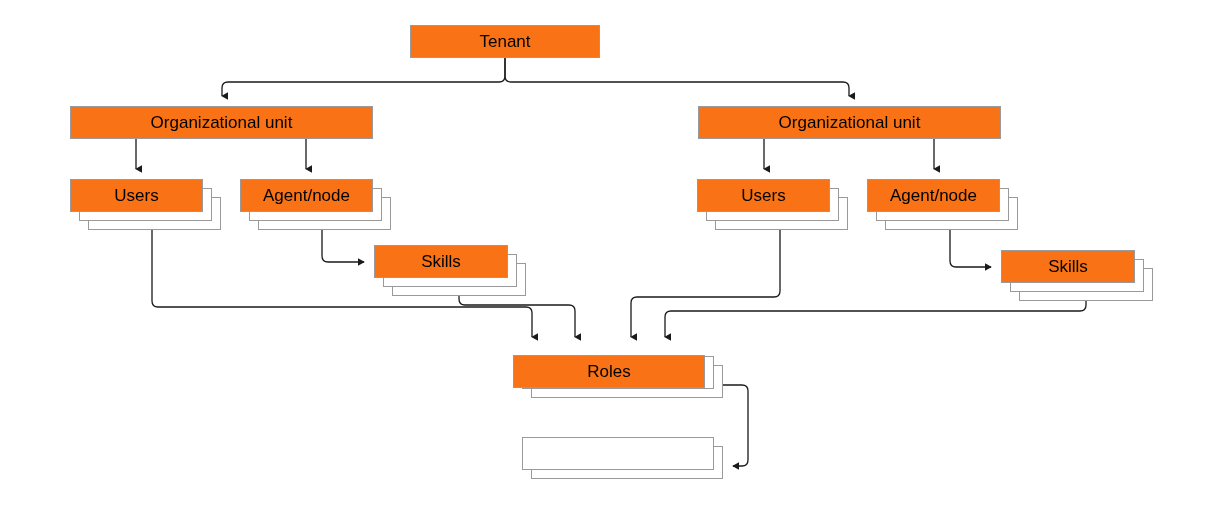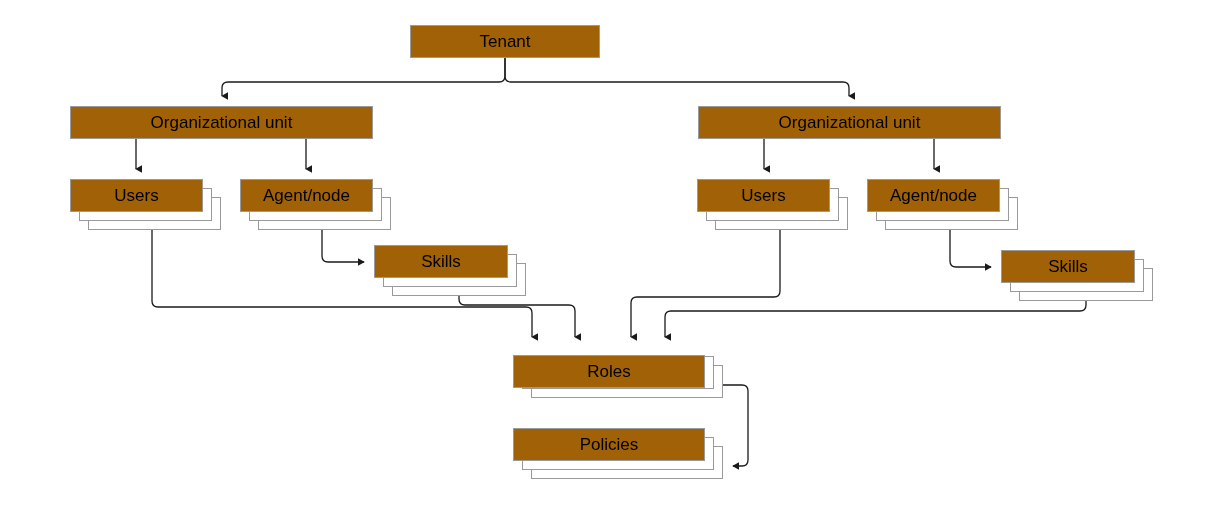--- a/index.html
+++ b/index.html
@@ -2,21 +2,21 @@
 <html><head>
 <meta charset="utf-8">
 <style>
   html,body{margin:0;padding:0;background:#ffffff;}
   body{width:1208px;height:513px;overflow:hidden;
        font-family:"Liberation Sans","DejaVu Sans",sans-serif;}
   #stage{position:relative;width:1208px;height:513px;}
   svg#wires{position:absolute;left:0;top:0;width:1208px;height:513px;pointer-events:none;}
   .node{position:absolute;}
   .shadow{position:absolute;background:#ffffff;border:1px solid #9a9a9a;box-sizing:border-box;}
-  .face{position:absolute;background:#a16207;border:1px solid #9a9a9a;box-sizing:border-box;
+  .face{position:absolute;background:#f97316;border:1px solid #9a9a9a;box-sizing:border-box;
         display:flex;align-items:center;justify-content:center;}
   .face span{color:#000000;font-size:17px;line-height:1;white-space:nowrap;}
 </style>
 </head>
 <body>
 
 <div id="stage">
 
   <svg id="wires" viewBox="0 0 1208 513" xmlns="http://www.w3.org/2000/svg">
     <defs>
@@ -128,18 +128,15 @@
     <div class="shadow" style="left:18px;top:18px;width:192px;height:33px;"></div>
     <div class="shadow" style="left:9px;top:9px;width:192px;height:33px;"></div>
     <div class="face" style="left:0;top:8px;width:192px;height:33px;">
       <span>Roles</span>
     </div>
   </div>
 
   <div class="node" style="left:513px;top:428px;width:210px;height:51px;">
     <div class="shadow" style="left:18px;top:18px;width:192px;height:33px;"></div>
     <div class="shadow" style="left:9px;top:9px;width:192px;height:33px;"></div>
-    <div class="face" style="left:0;top:0;width:192px;height:33px;">
-      <span>Policies</span>
-    </div>
   </div>
 
 </div>
 
 </body></html>

